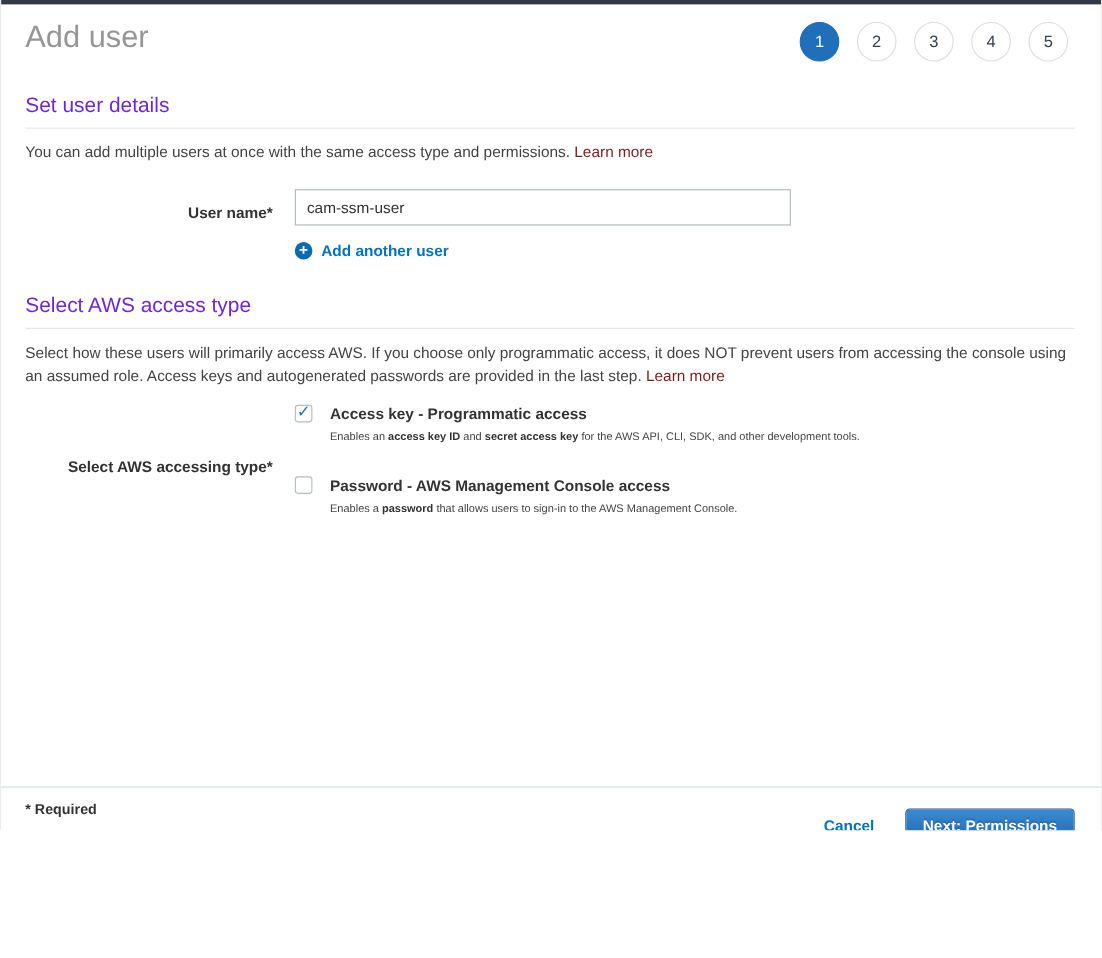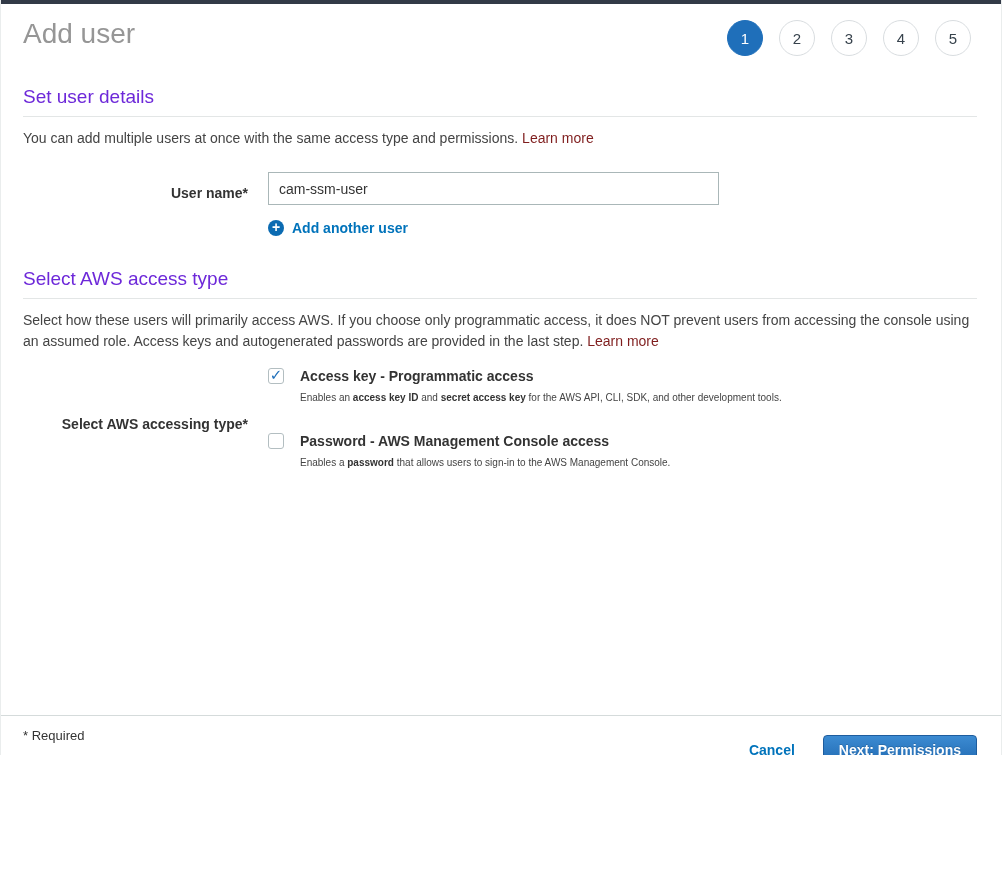--- a/index.html
+++ b/index.html
@@ -183,21 +183,21 @@
     right: 0;
     height: 40px;
     border-top: 1px solid #d5dbdb;
     background: #ffffff;
     display: flex;
     align-items: center;
     justify-content: space-between;
     padding: 0 24px 0 22px;
   }
   .required-note {
-    font-weight: normal;
+    font-weight: bold;
     font-size: 13px;
     color: #333333;
     text-align: right;
   }
   .footer-right {
     display: flex;
     align-items: center;
     gap: 28px;
     margin-top: 28px;
   }

